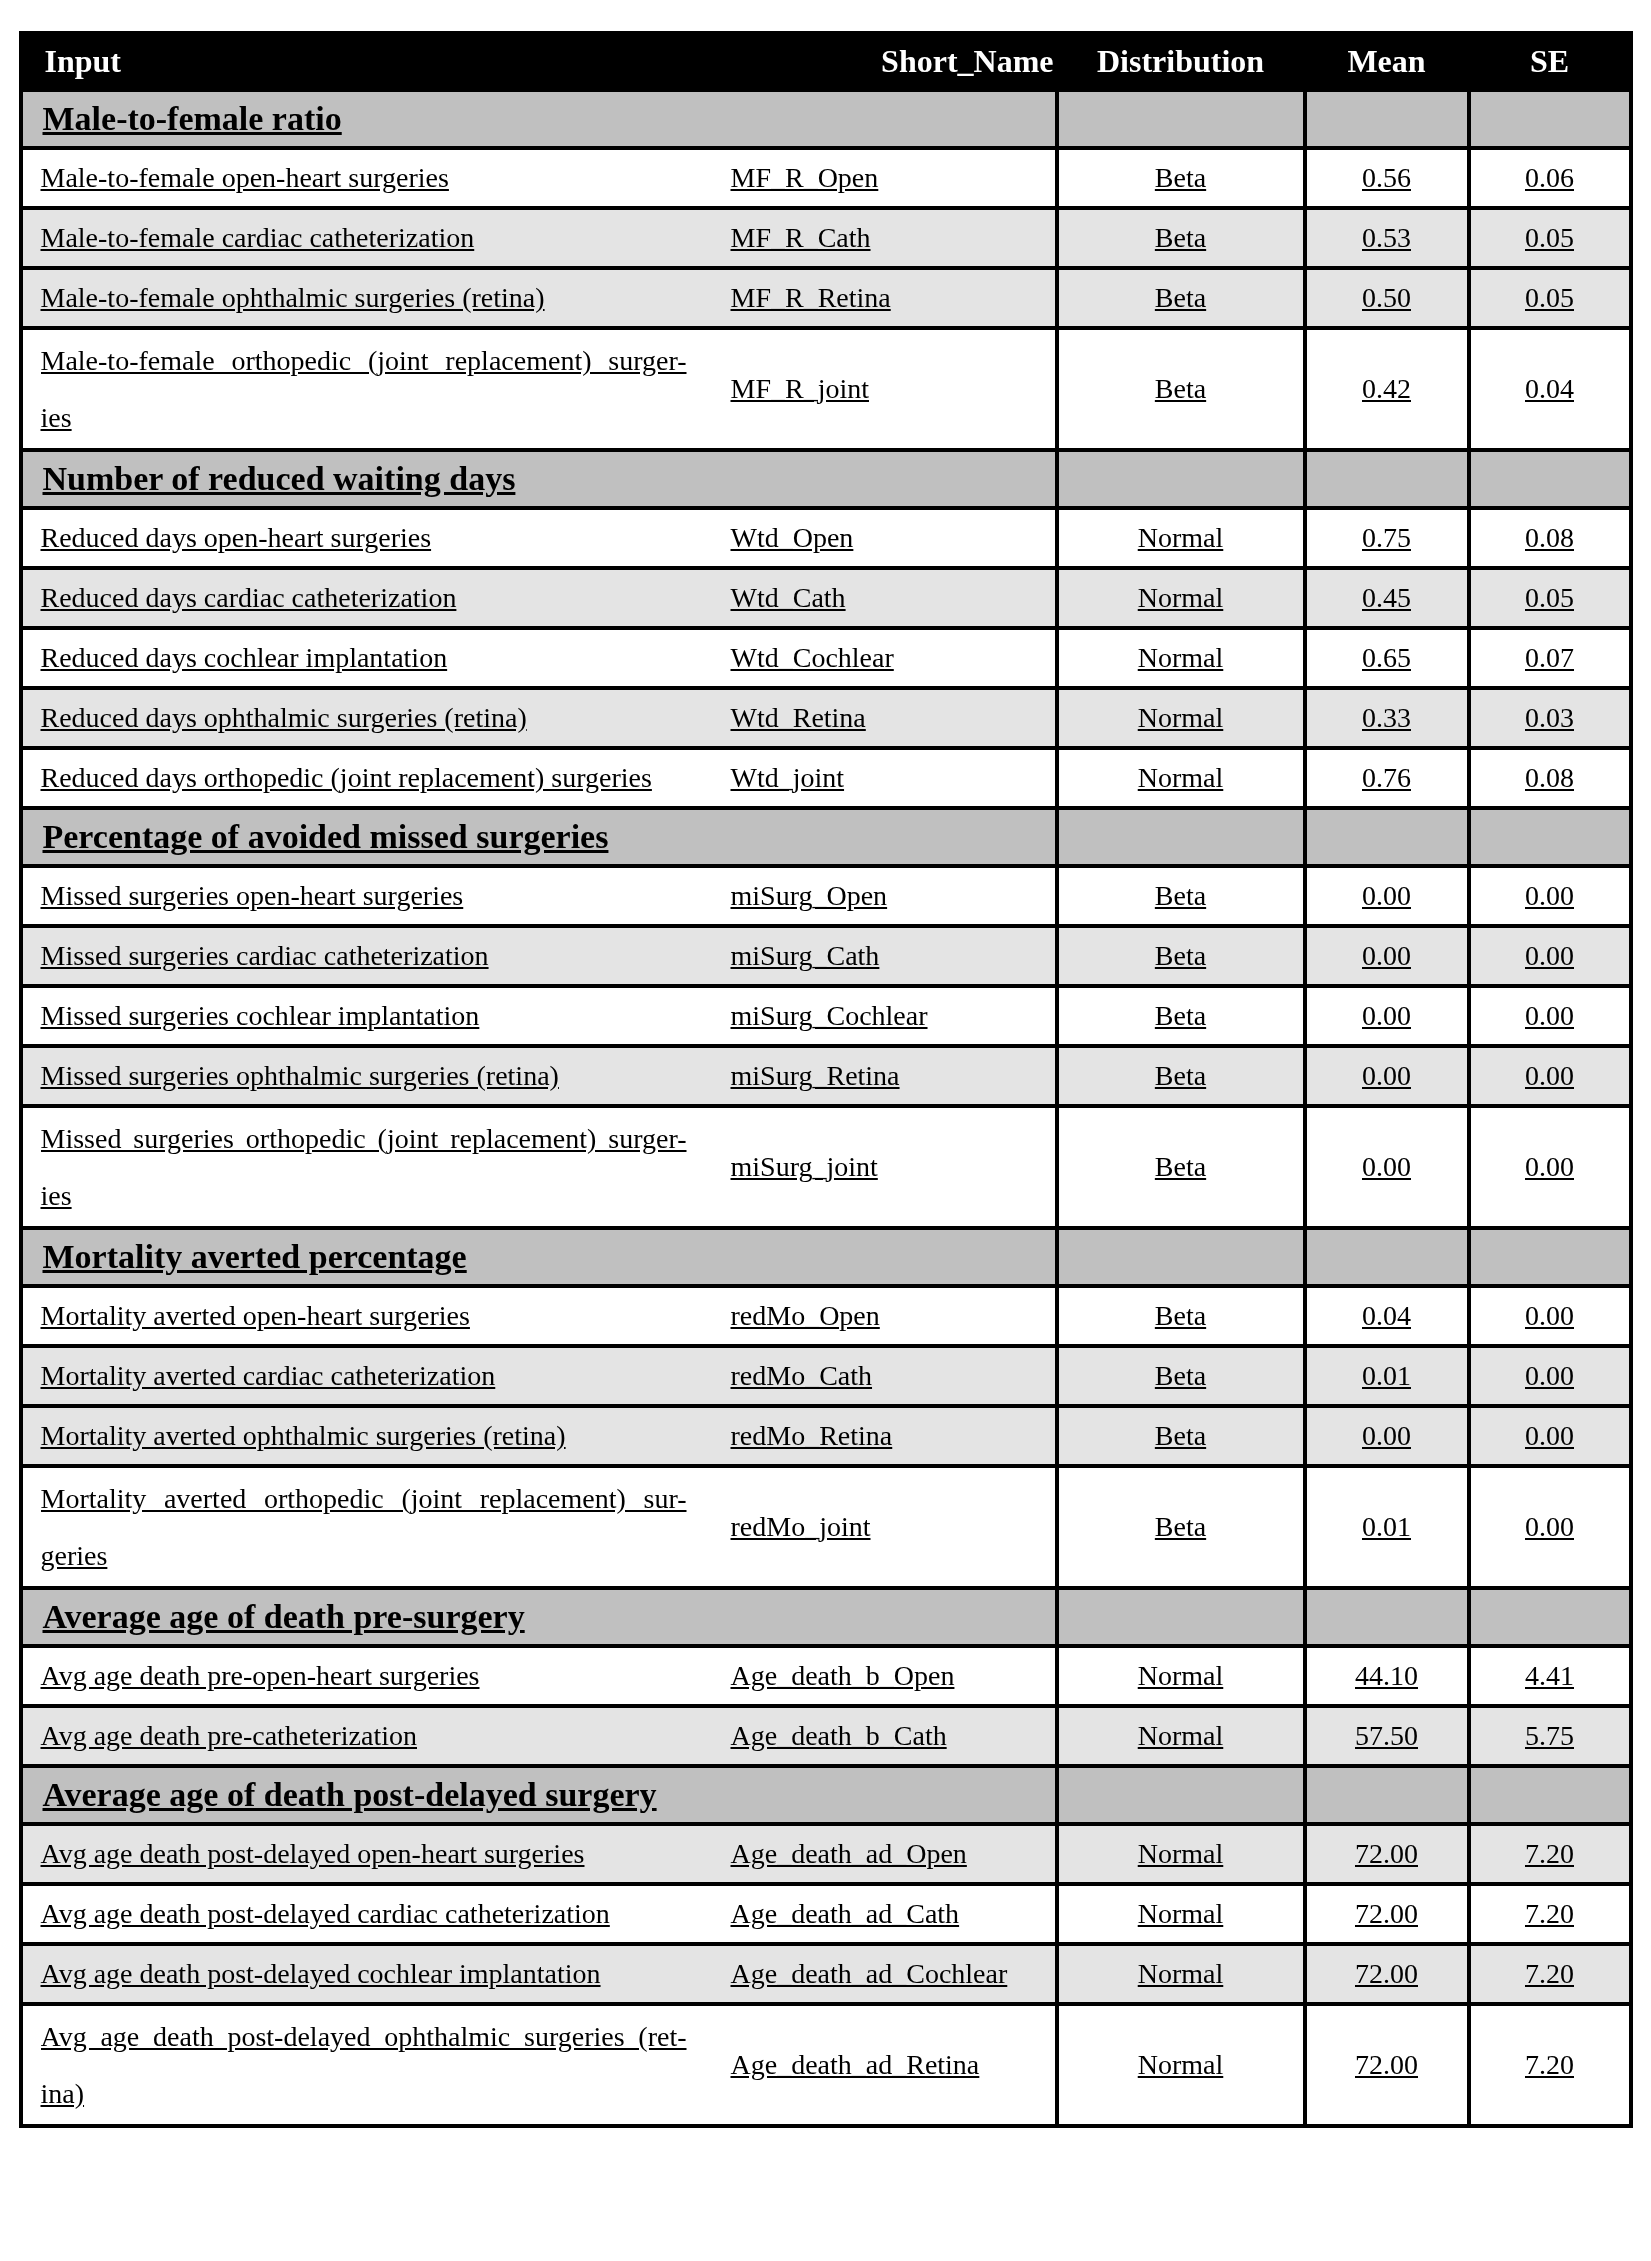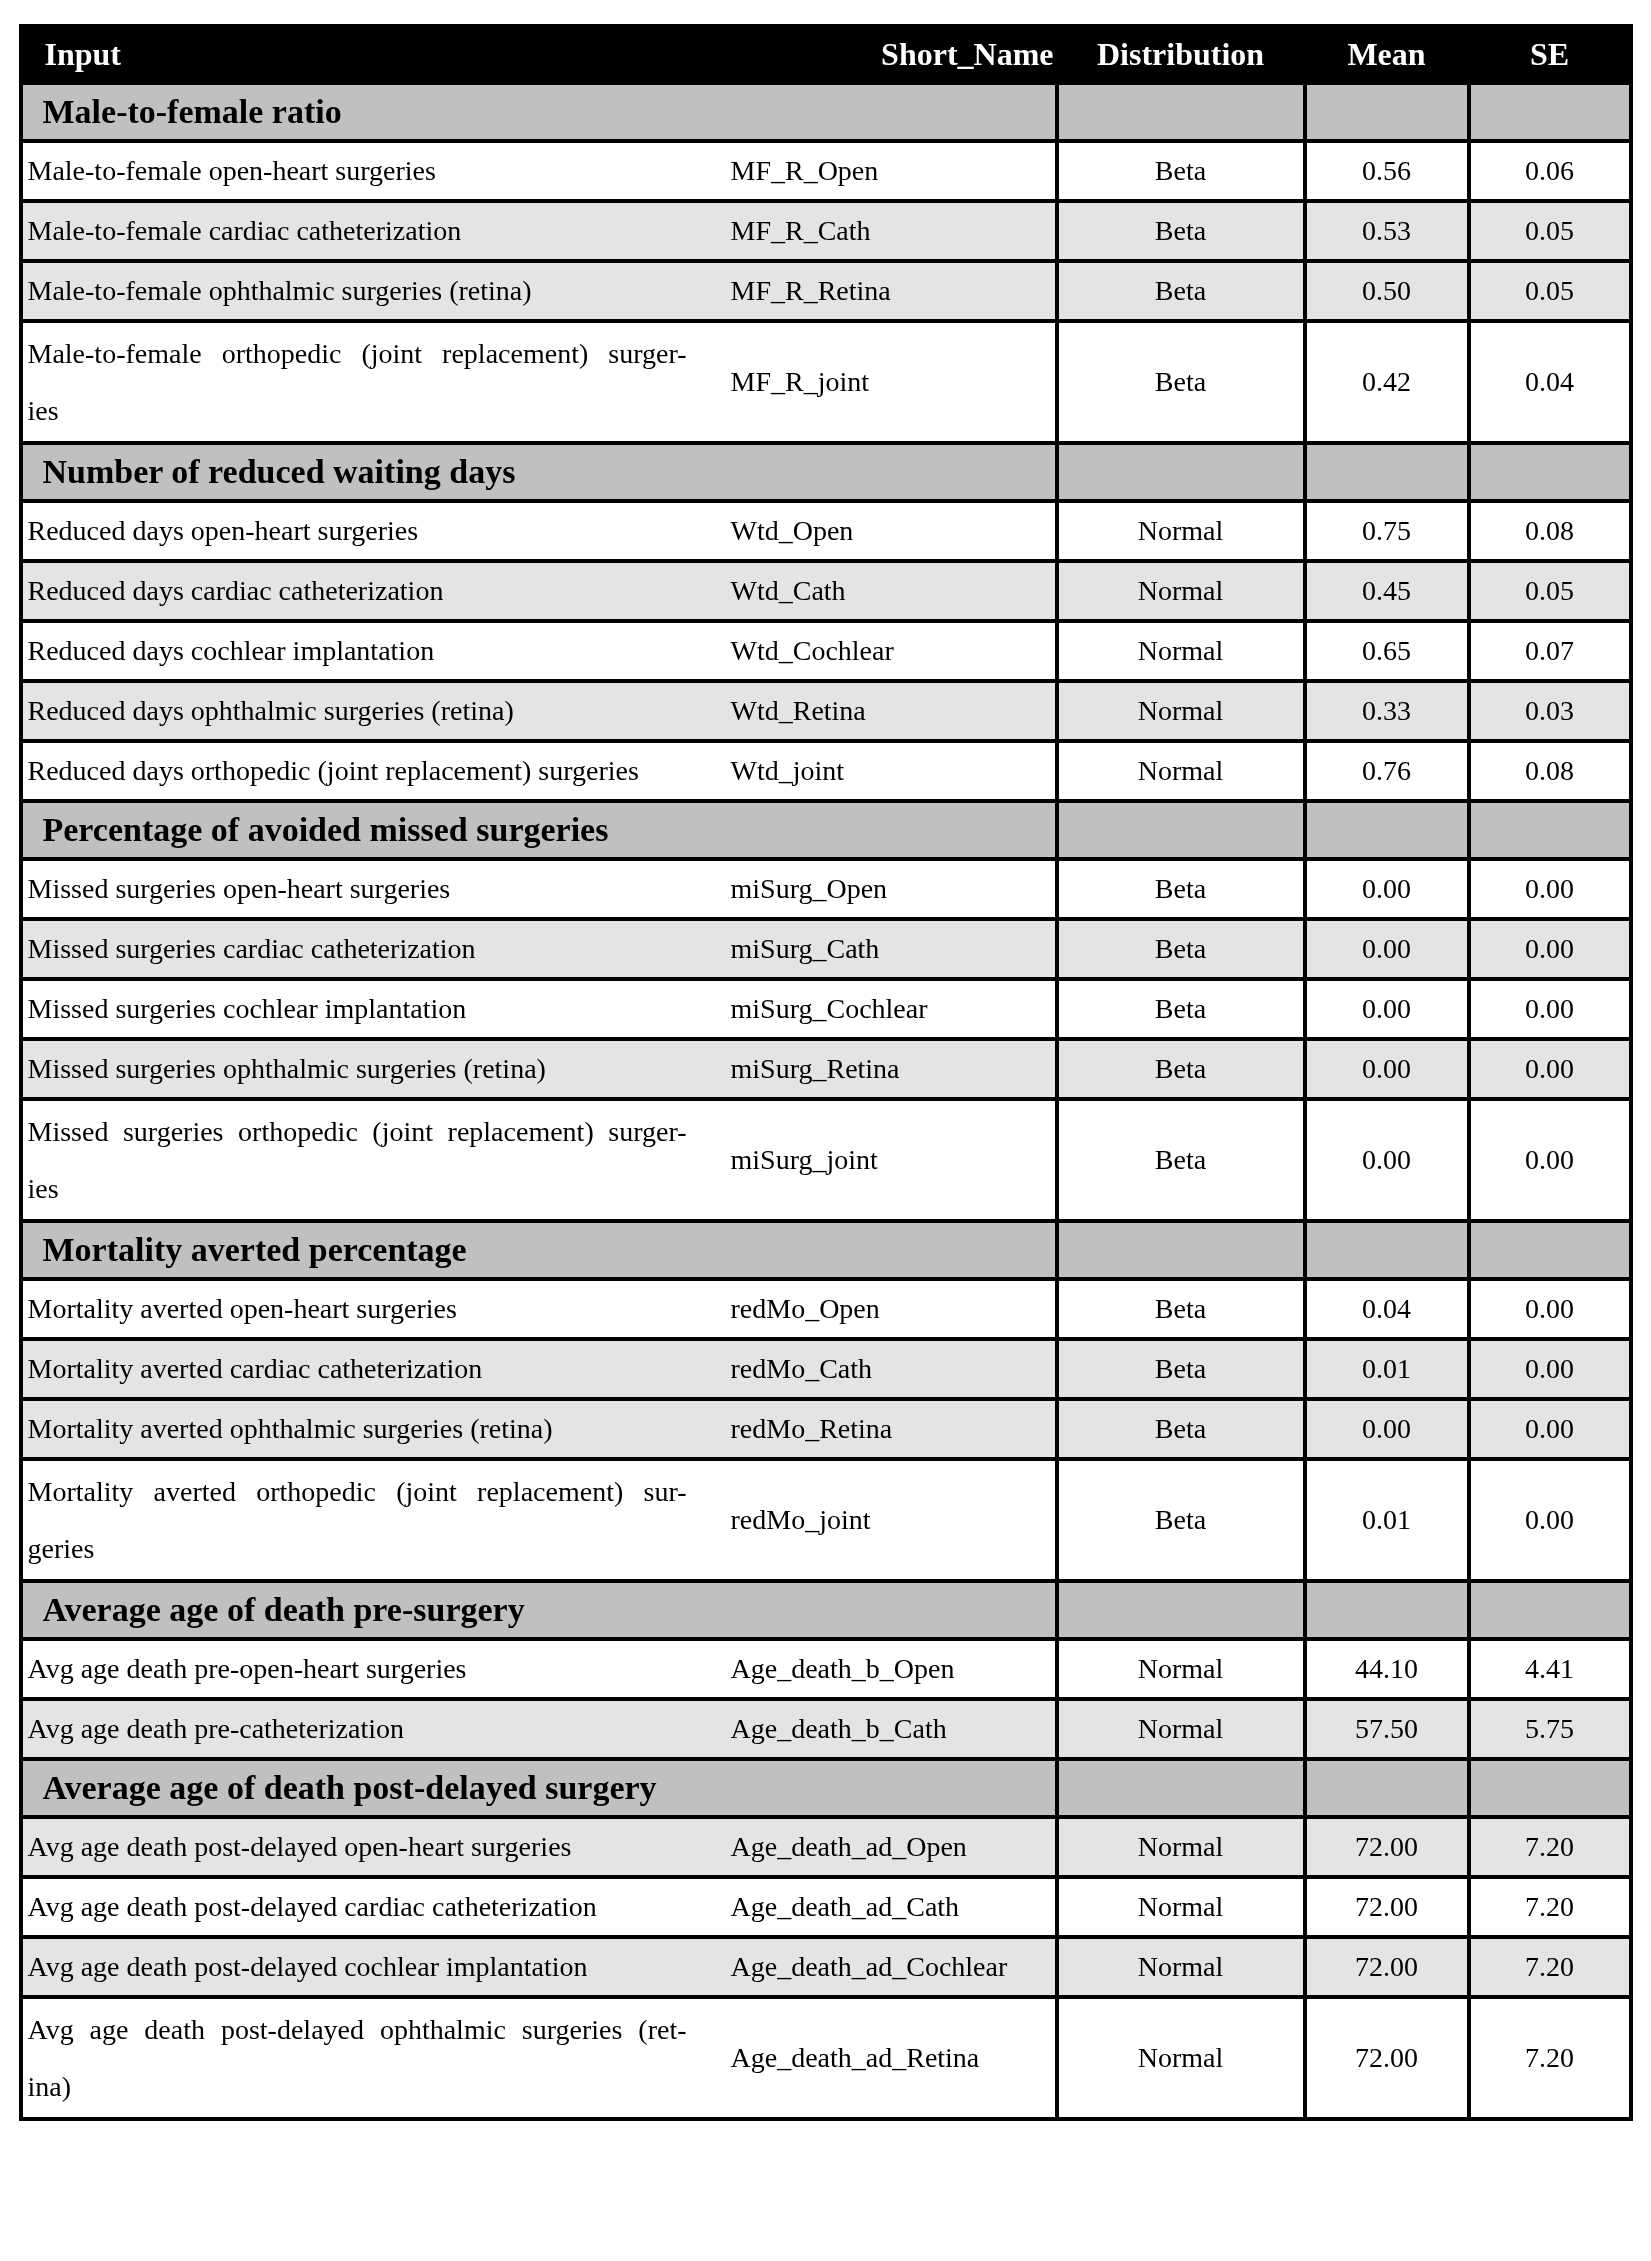--- a/index.html
+++ b/index.html
@@ -11,25 +11,26 @@
   .page {
     position: relative;
     width: 1651px;
     height: 2388px;
     background: #ffffff;
     overflow: hidden;
   }
   table.inputs {
     position: absolute;
     left: 18.5px;
-    top: 24px;
+    top: 31px;
     width: 1611px;
     border-collapse: collapse;
     table-layout: fixed;
     background: #1d4ed8;
+    text-decoration: underline;
   }
   td, th {
     border: 4.5px solid #000000;
     vertical-align: middle;
     font-size: 28px;
     color: #000000;
     overflow: hidden;
   }
   
   td.input, th.input { border-right: none; }
@@ -51,21 +52,21 @@
   tr.head th.short { text-align: right; padding-left: 25px; }
 
   tr.sec td {
     background: #c0c0c0;
     font-weight: bold;
     font-size: 34px;
     text-align: left;
   }
   tr.sec td.title { padding-left: 20px; }
 
-  td.input { text-align: left; padding-left: 5px; padding-right: 19px; }
+  td.input { text-align: left; padding-left: 18px; padding-right: 19px; }
   td.short { text-align: left; padding-left: 25px; }
   td.c     { text-align: center; }
 
   tr.plain  td { background: #ffffff; }
   tr.stripe td { background: #e4e4e4; }
   tr.sec    td { background: #c0c0c0; }
 
   .lines div {
     height: 57px;
     line-height: 57px;

